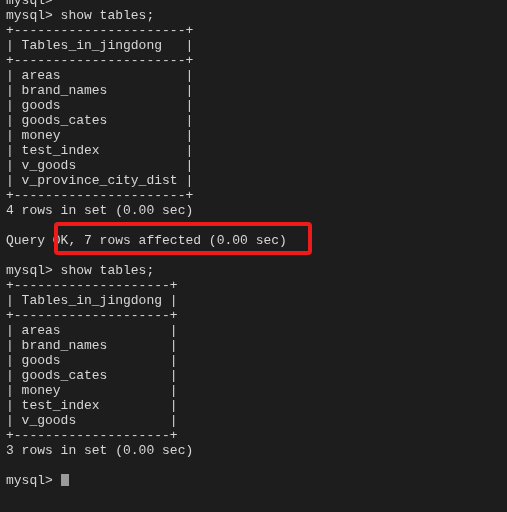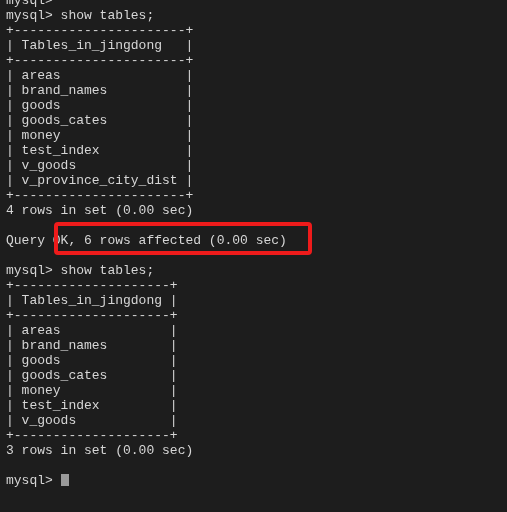--- a/index.html
+++ b/index.html
@@ -65,21 +65,21 @@
     <div class="line">| brand_names          |</div>
     <div class="line">| goods                |</div>
     <div class="line">| goods_cates          |</div>
     <div class="line">| money                |</div>
     <div class="line">| test_index           |</div>
     <div class="line">| v_goods              |</div>
     <div class="line">| v_province_city_dist |</div>
     <div class="line">+----------------------+</div>
     <div class="line">4 rows in set (0.00 sec)</div>
     <div class="line blank"></div>
-    <div class="line">Query OK, 6 rows affected (0.00 sec)</div>
+    <div class="line">Query OK, 7 rows affected (0.00 sec)</div>
     <div class="line blank"></div>
     <div class="line">mysql&gt; show tables;</div>
     <div class="line">+--------------------+</div>
     <div class="line">| Tables_in_jingdong |</div>
     <div class="line">+--------------------+</div>
     <div class="line">| areas              |</div>
     <div class="line">| brand_names        |</div>
     <div class="line">| goods              |</div>
     <div class="line">| goods_cates        |</div>
     <div class="line">| money              |</div>

